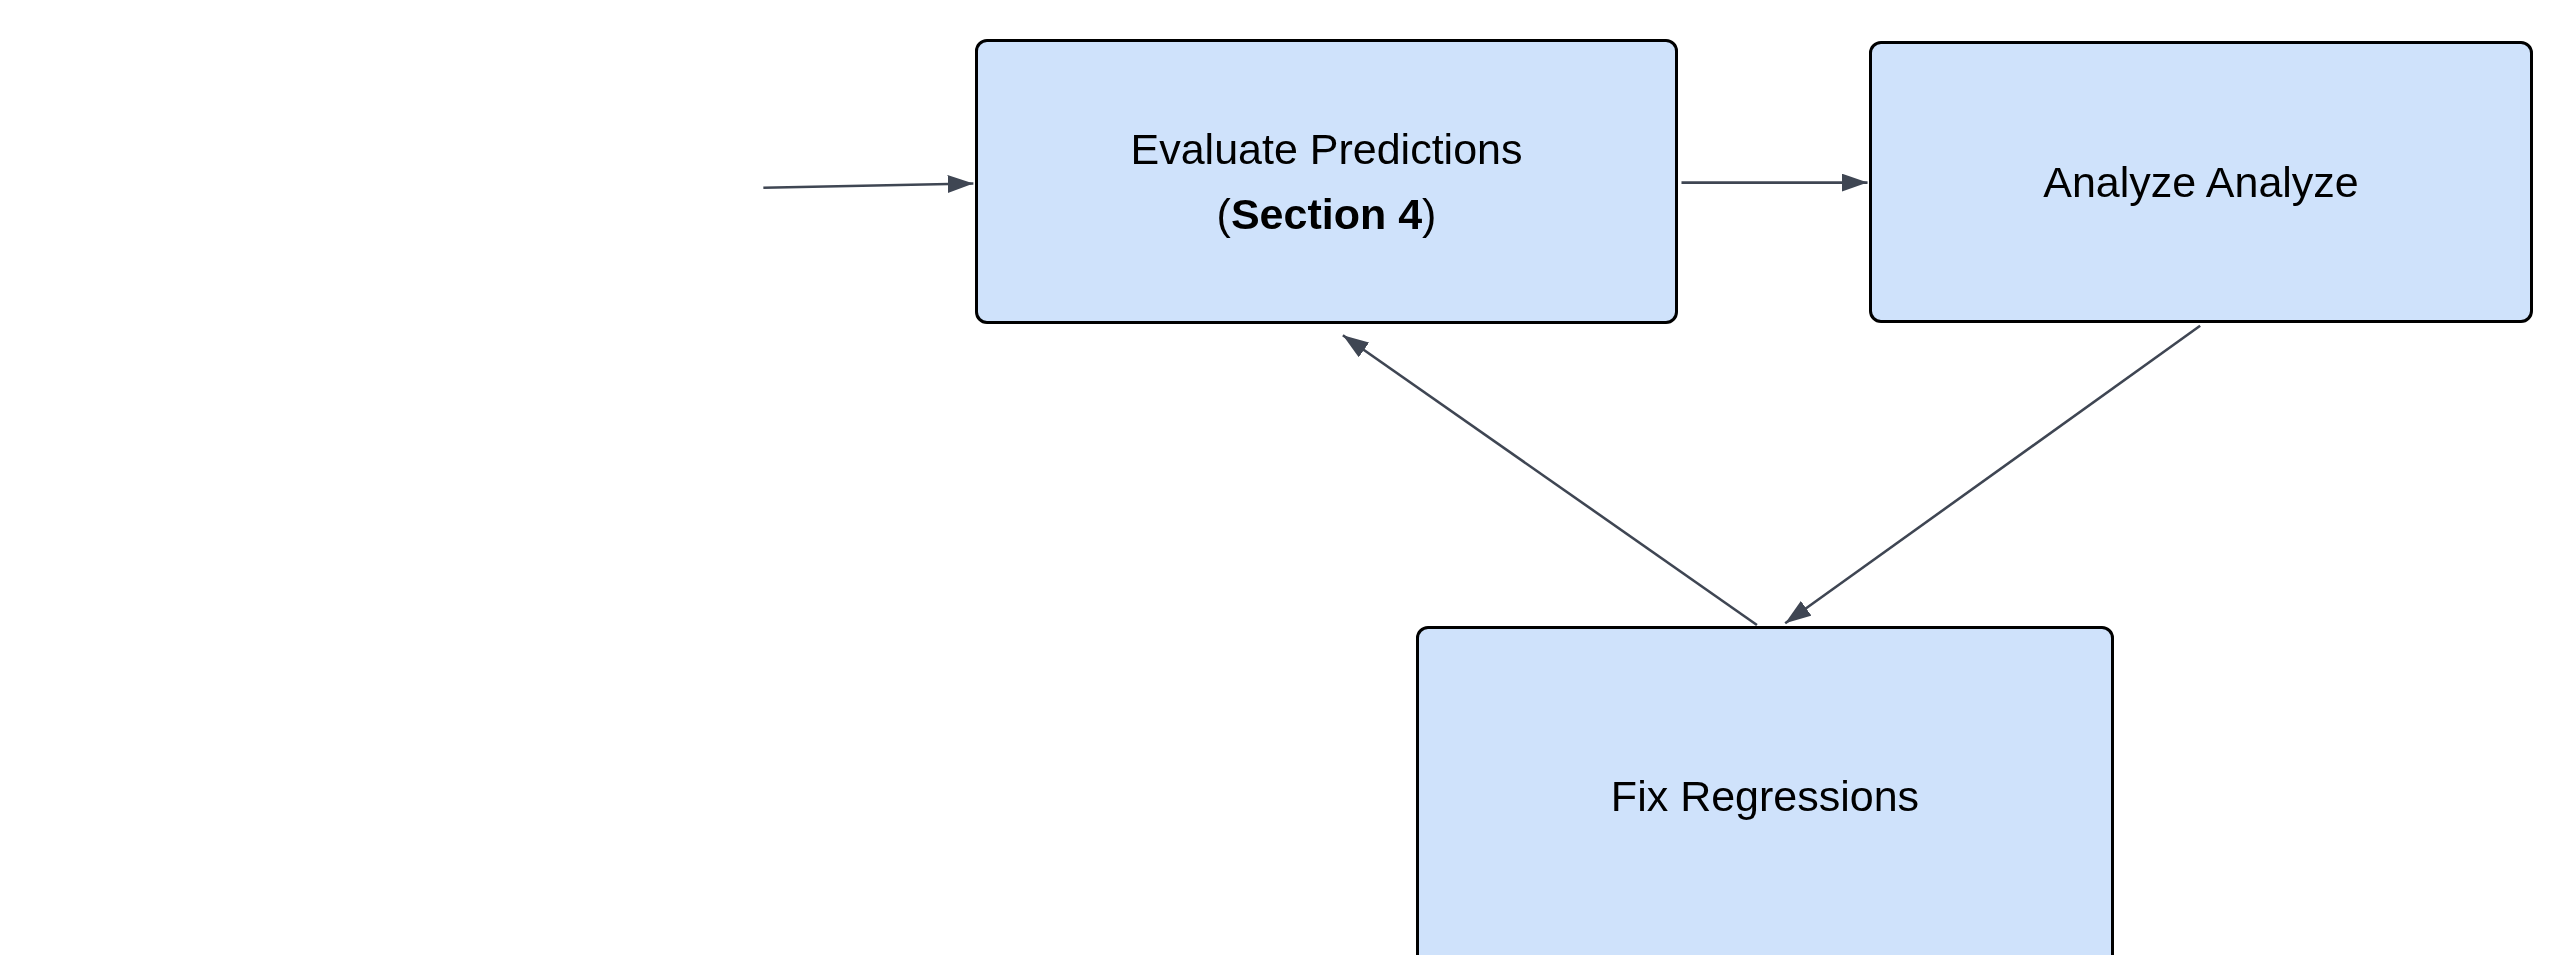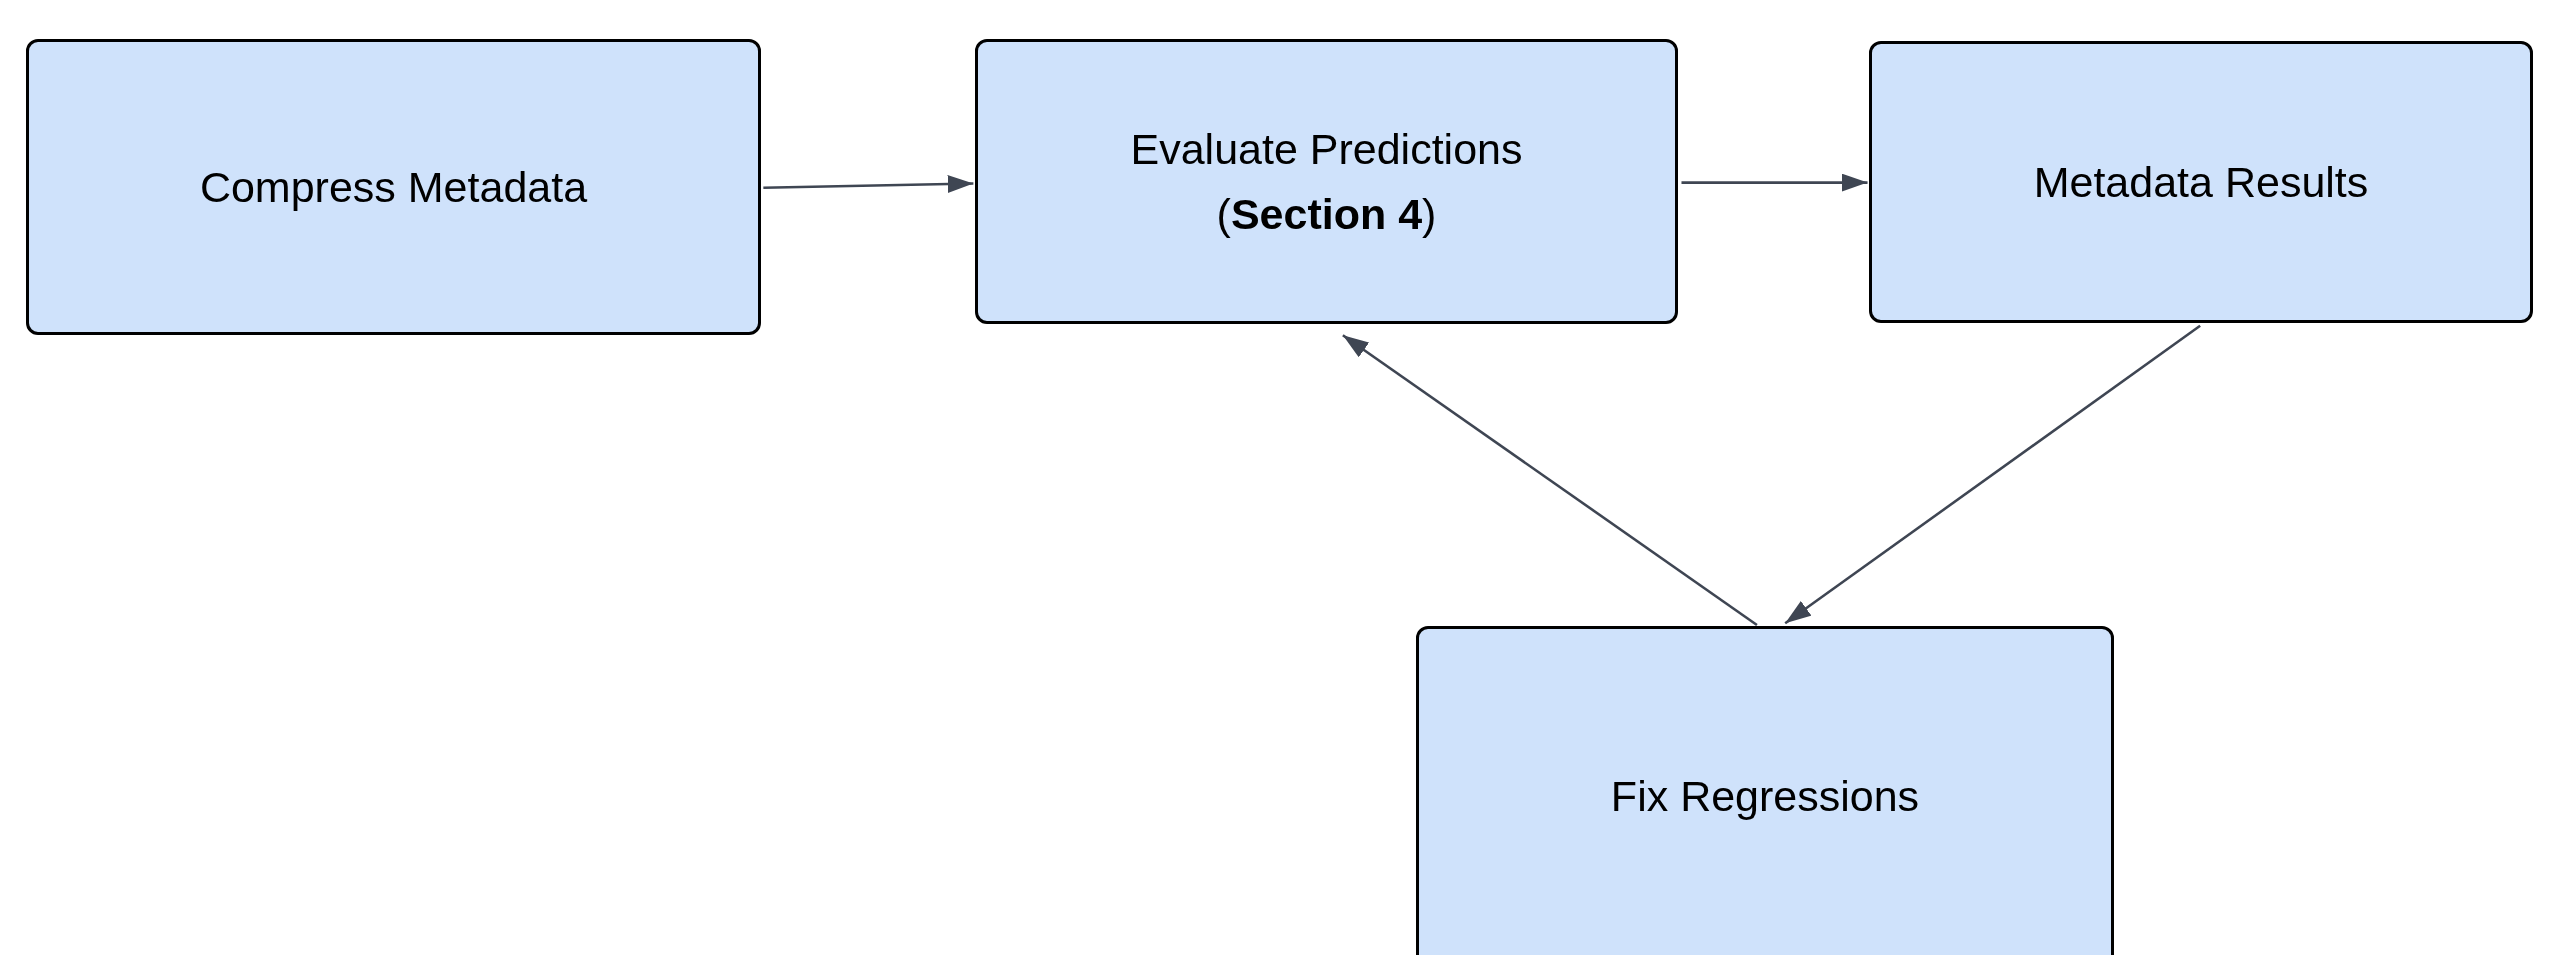--- a/index.html
+++ b/index.html
@@ -53,33 +53,30 @@
       <marker id="arrowhead" viewBox="0 0 10 7" refX="10" refY="3.5" markerWidth="10" markerHeight="7" orient="auto">
         <polygon points="0,0 10,3.5 0,7" fill="#3f4653"></polygon>
       </marker>
     </defs>
     <line x1="890" y1="219" x2="1135" y2="214" stroke-width="3" marker-end="url(#arrowhead)" stroke="#3f4653"></line>
     <line x1="1961" y1="213" x2="2178" y2="213" stroke-width="3" marker-end="url(#arrowhead)" stroke="#3f4653"></line>
     <line x1="2566" y1="380" x2="2082" y2="727" stroke-width="3" marker-end="url(#arrowhead)" stroke="#3f4653"></line>
     <line x1="2049" y1="729" x2="1566" y2="391" stroke-width="3" marker-end="url(#arrowhead)" stroke="#3f4653"></line>
   </svg>
 
-  <div class="node" id="node-compress">
-    <span class="label">Compress Metadata</span>
-  </div>
 
   <div class="node" id="node-evaluate">
     <div class="label">
       <div>Evaluate Predictions</div>
       <div><span>(</span><b>Section 4</b><span>)</span></div>
     </div>
   </div>
 
   <div class="node" id="node-analyze">
-    <span class="label">Metadata Results</span>
+    <span class="label">Analyze Analyze</span>
   </div>
 
   <div class="node" id="node-fix">
     <span class="label">Fix Regressions</span>
   </div>
 
 </div>
 
 
 </body></html>

